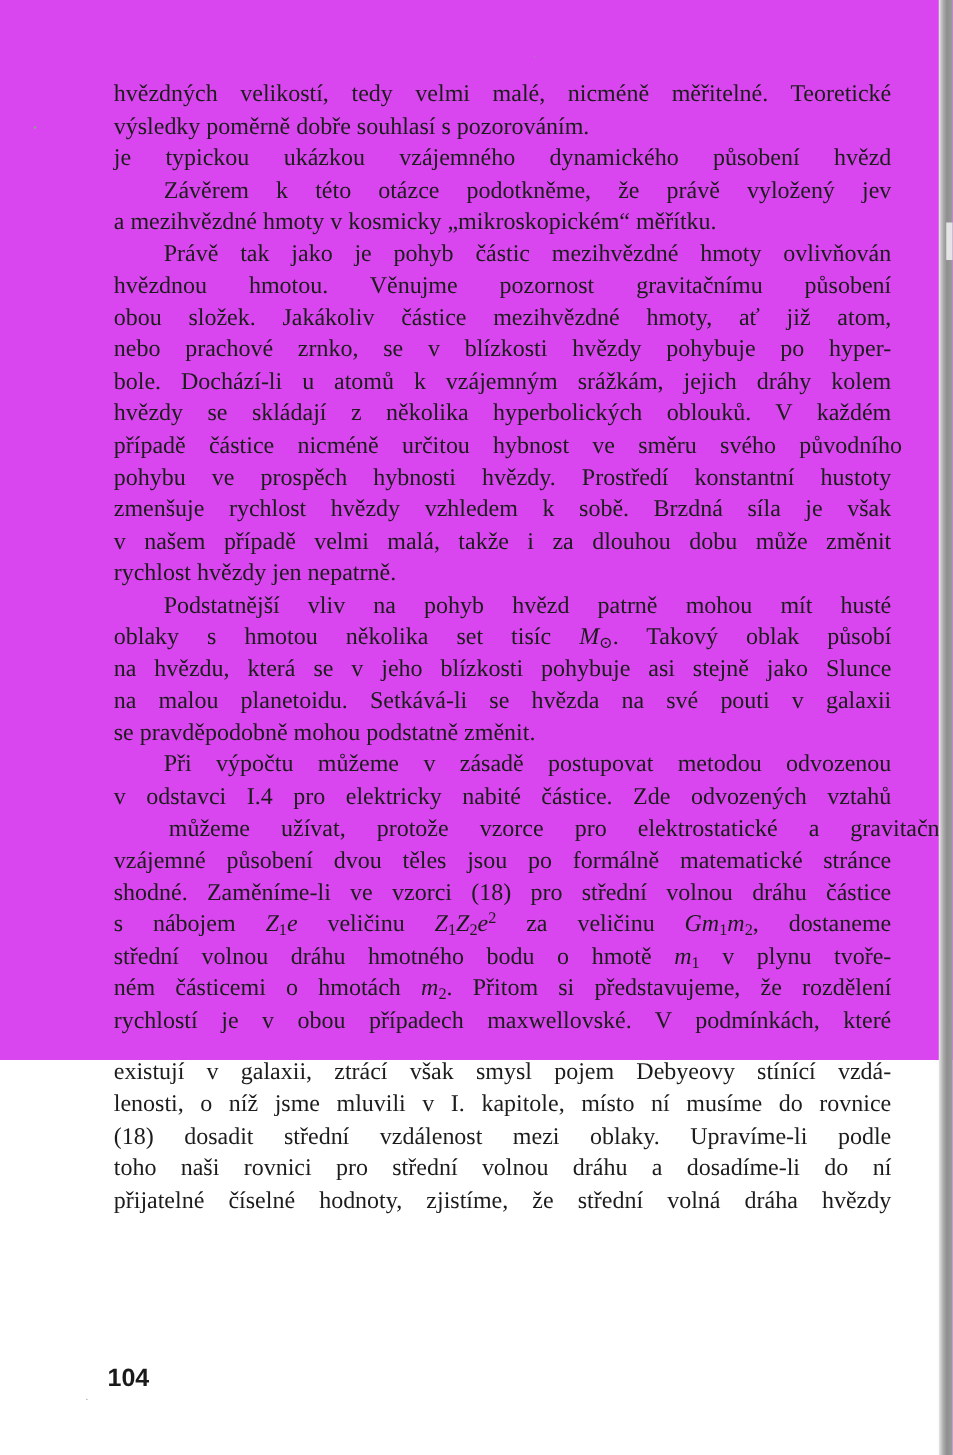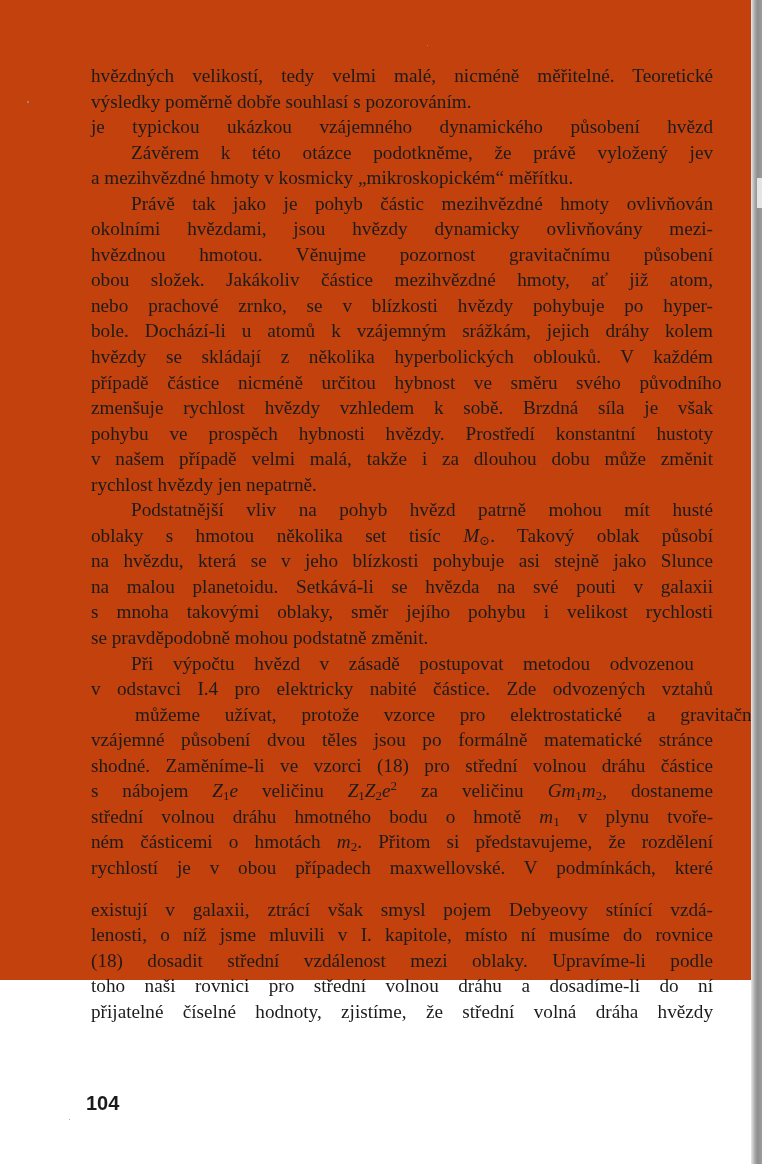--- a/index.html
+++ b/index.html
@@ -11,22 +11,22 @@
       height: 1164px;
       background: #ffffff;
       position: relative;
       overflow: hidden;
     }
     .page {
       position: absolute;
       left: 0;
       top: 0;
       width: 762px;
-      height: 980px;
-      background: #c2410c;
+      height: 848px;
+      background: #d946ef;
     }
     .edge-shadow {
       position: absolute;
       top: 0;
       right: 0;
       width: 11px;
       height: 1164px;
       background: linear-gradient(to right, #e8e8e8 0%, #a9a9a9 35%, #8e8e8e 60%, #9c9c9c 100%);
     }
     .edge-nick {
@@ -88,38 +88,36 @@
   <div class="speck" style="left:427px;top:45px;width:1px;height:1px;"></div>
   <div class="speck" style="left:69px;top:1119px;width:1px;height:1px;"></div>
 
   <div class="text-block" id="text-block">
       <div class="line" style="white-space: nowrap; text-align-last: auto; word-spacing: 13.29px;"><span>hvězdných velikostí, tedy velmi malé, nicméně měřitelné. Teoretické</span></div>
       <div class="line last" style="white-space: nowrap; text-align-last: auto;"><span>výsledky poměrně dobře souhlasí s pozorováním.</span></div>
       <div class="line" style="white-space: nowrap; text-align-last: auto; word-spacing: 22.68px;"><span>je typickou ukázkou vzájemného dynamického působení hvězd</span></div>
       <div class="line indent" style="white-space: nowrap; text-align-last: auto; word-spacing: 16.88px;"><span>Závěrem k této otázce podotkněme, že právě vyložený jev</span></div>
       <div class="line last" style="white-space: nowrap; text-align-last: auto;"><span>a mezihvězdné hmoty v kosmicky „mikroskopickém“ měřítku.</span></div>
       <div class="line indent" style="white-space: nowrap; text-align-last: auto; word-spacing: 12.67px;"><span>Právě tak jako je pohyb částic mezihvězdné hmoty ovlivňován</span></div>
-      <div class="line" style="white-space: nowrap; text-align-last: auto; word-spacing: 22.05px;"><span>okolními hvězdami, jsou hvězdy dynamicky ovlivňovány mezi-</span></div>
       <div class="line" style="white-space: nowrap; text-align-last: auto; word-spacing: 28.76px;"><span>hvězdnou hmotou. Věnujme pozornost gravitačnímu působení</span></div>
       <div class="line" style="white-space: nowrap; text-align-last: auto; word-spacing: 16.61px;"><span>obou složek. Jakákoliv částice mezihvězdné hmoty, ať již atom,</span></div>
       <div class="line" style="white-space: nowrap; text-align-last: auto; word-spacing: 15.04px;"><span>nebo prachové zrnko, se v blízkosti hvězdy pohybuje po hyper-</span></div>
       <div class="line" style="white-space: nowrap; text-align-last: auto; word-spacing: 11.15px;"><span>bole. Dochází-li u atomů k vzájemným srážkám, jejich dráhy kolem</span></div>
       <div class="line" style="white-space: nowrap; text-align-last: auto; word-spacing: 14.76px;"><span>hvězdy se skládají z několika hyperbolických oblouků. V každém</span></div>
       <div class="line" style="white-space: nowrap; text-align-last: auto; word-spacing: 13.81px;"><span>případě částice nicméně určitou hybnost ve směru svého původního</span></div>
+      <div class="line" style="white-space: nowrap; text-align-last: auto; word-spacing: 16.1px;"><span>pohybu ve prospěch hybnosti hvězdy. Prostředí konstantní hustoty</span></div>
       <div class="line" style="white-space: nowrap; text-align-last: auto; word-spacing: 14.88px;"><span>zmenšuje rychlost hvězdy vzhledem k sobě. Brzdná síla je však</span></div>
-      <div class="line" style="white-space: nowrap; text-align-last: auto; word-spacing: 16.1px;"><span>pohybu ve prospěch hybnosti hvězdy. Prostředí konstantní hustoty</span></div>
       <div class="line" style="white-space: nowrap; text-align-last: auto; word-spacing: 9.95px;"><span>v našem případě velmi malá, takže i za dlouhou dobu může změnit</span></div>
       <div class="line last" style="white-space: nowrap; text-align-last: auto;"><span>rychlost hvězdy jen nepatrně.</span></div>
       <div class="line indent" style="white-space: nowrap; text-align-last: auto; word-spacing: 17.72px;"><span>Podstatnější vliv na pohyb hvězd patrně mohou mít husté</span></div>
       <div class="line" style="white-space: nowrap; text-align-last: auto; word-spacing: 17.64px;"><span>oblaky s hmotou několika set tisíc </span><i>M</i><sub style="font-size: 13px; vertical-align: -3px; line-height: 0;">⊙</sub><span>. Takový oblak působí</span></div>
       <div class="line" style="white-space: nowrap; text-align-last: auto; word-spacing: 9.56px;"><span>na hvězdu, která se v jeho blízkosti pohybuje asi stejně jako Slunce</span></div>
       <div class="line" style="white-space: nowrap; text-align-last: auto; word-spacing: 12.91px;"><span>na malou planetoidu. Setkává-li se hvězda na své pouti v galaxii</span></div>
-      <div class="line" style="white-space: nowrap; text-align-last: auto; word-spacing: 13.23px;"><span>s mnoha takovými oblaky, směr jejího pohybu i velikost rychlosti</span></div>
       <div class="line last" style="white-space: nowrap; text-align-last: auto;"><span>se pravděpodobně mohou podstatně změnit.</span></div>
-      <div class="line indent" style="white-space: nowrap; text-align-last: auto; word-spacing: 14.71px;"><span>Při výpočtu hvězd v zásadě postupovat metodou odvozenou</span></div>
+      <div class="line indent" style="white-space: nowrap; text-align-last: auto; word-spacing: 14.71px;"><span>Při výpočtu můžeme v zásadě postupovat metodou odvozenou</span></div>
       <div class="line" style="white-space: nowrap; text-align-last: auto; word-spacing: 11.63px;"><span>v odstavci I.4 pro elektricky nabité částice. Zde odvozených vztahů</span></div>
       <div class="line" style="white-space: nowrap; text-align-last: auto; word-spacing: 20.06px; margin-left: 44px;"><span>můžeme užívat, protože vzorce pro elektrostatické a gravitační</span></div>
       <div class="line" style="white-space: nowrap; text-align-last: auto; word-spacing: 11.81px;"><span>vzájemné působení dvou těles jsou po formálně matematické stránce</span></div>
       <div class="line" style="white-space: nowrap; text-align-last: auto; word-spacing: 10.62px;"><span>shodné. Zaměníme-li ve vzorci (18) pro střední volnou dráhu částice</span></div>
       <div class="line" style="white-space: nowrap; text-align-last: auto; word-spacing: 19.11px;"><span>s nábojem </span><i>Z</i><sub style="font-size: 13px; vertical-align: -3px; line-height: 0;">1</sub><i>e</i><span> veličinu </span><i>Z</i><sub style="font-size: 13px; vertical-align: -3px; line-height: 0;">1</sub><i>Z</i><sub style="font-size: 13px; vertical-align: -3px; line-height: 0;">2</sub><i>e</i><sup style="font-size: 13px; vertical-align: 7px; line-height: 0;">2</sup><span> za veličinu </span><i>Gm</i><sub style="font-size: 13px; vertical-align: -3px; line-height: 0;">1</sub><i>m</i><sub style="font-size: 13px; vertical-align: -3px; line-height: 0;">2</sub><span>, dostaneme</span></div>
       <div class="line" style="white-space: nowrap; text-align-last: auto; word-spacing: 13.27px;"><span>střední volnou dráhu hmotného bodu o hmotě </span><i>m</i><sub style="font-size: 13px; vertical-align: -3px; line-height: 0;">1</sub><span> v plynu tvoře-</span></div>
       <div class="line" style="white-space: nowrap; text-align-last: auto; word-spacing: 11.38px;"><span>ném částicemi o hmotách </span><i>m</i><sub style="font-size: 13px; vertical-align: -3px; line-height: 0;">2</sub><span>. Přitom si představujeme, že rozdělení</span></div>
       <div class="line" style="white-space: nowrap; text-align-last: auto; word-spacing: 14.03px;"><span>rychlostí je v obou případech maxwellovské. V podmínkách, které</span></div>
       <div class="line" style="white-space: nowrap; text-align-last: auto; word-spacing: 12.98px; margin-top: 16px;"><span>existují v galaxii, ztrácí však smysl pojem Debyeovy stínící vzdá-</span></div>
       <div class="line" style="white-space: nowrap; text-align-last: auto; word-spacing: 8.44px;"><span>lenosti, o níž jsme mluvili v I. kapitole, místo ní musíme do rovnice</span></div>

